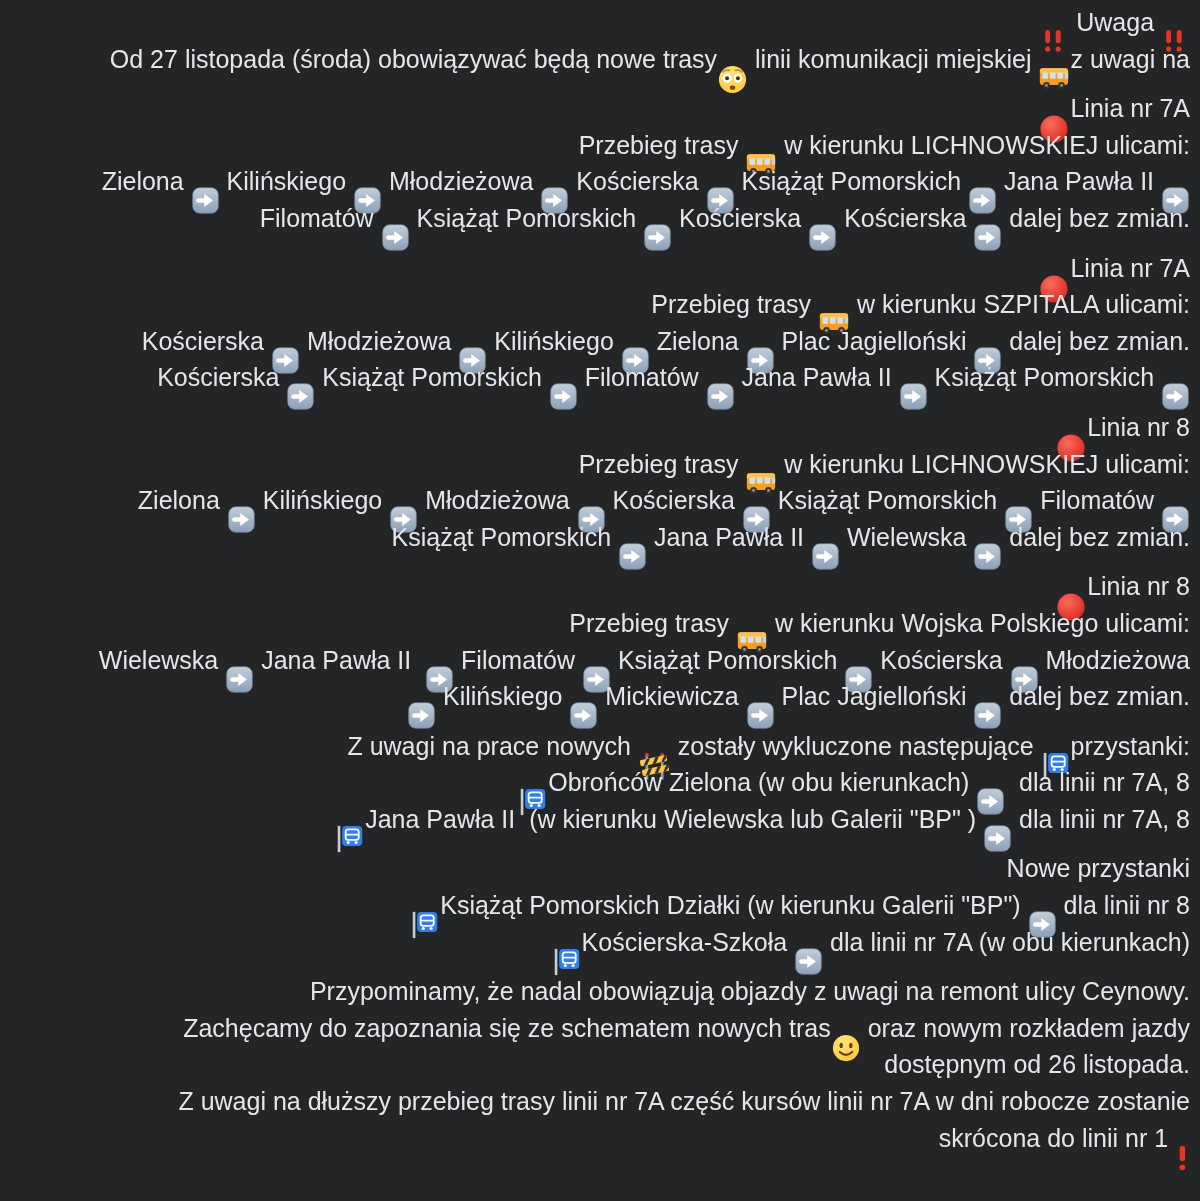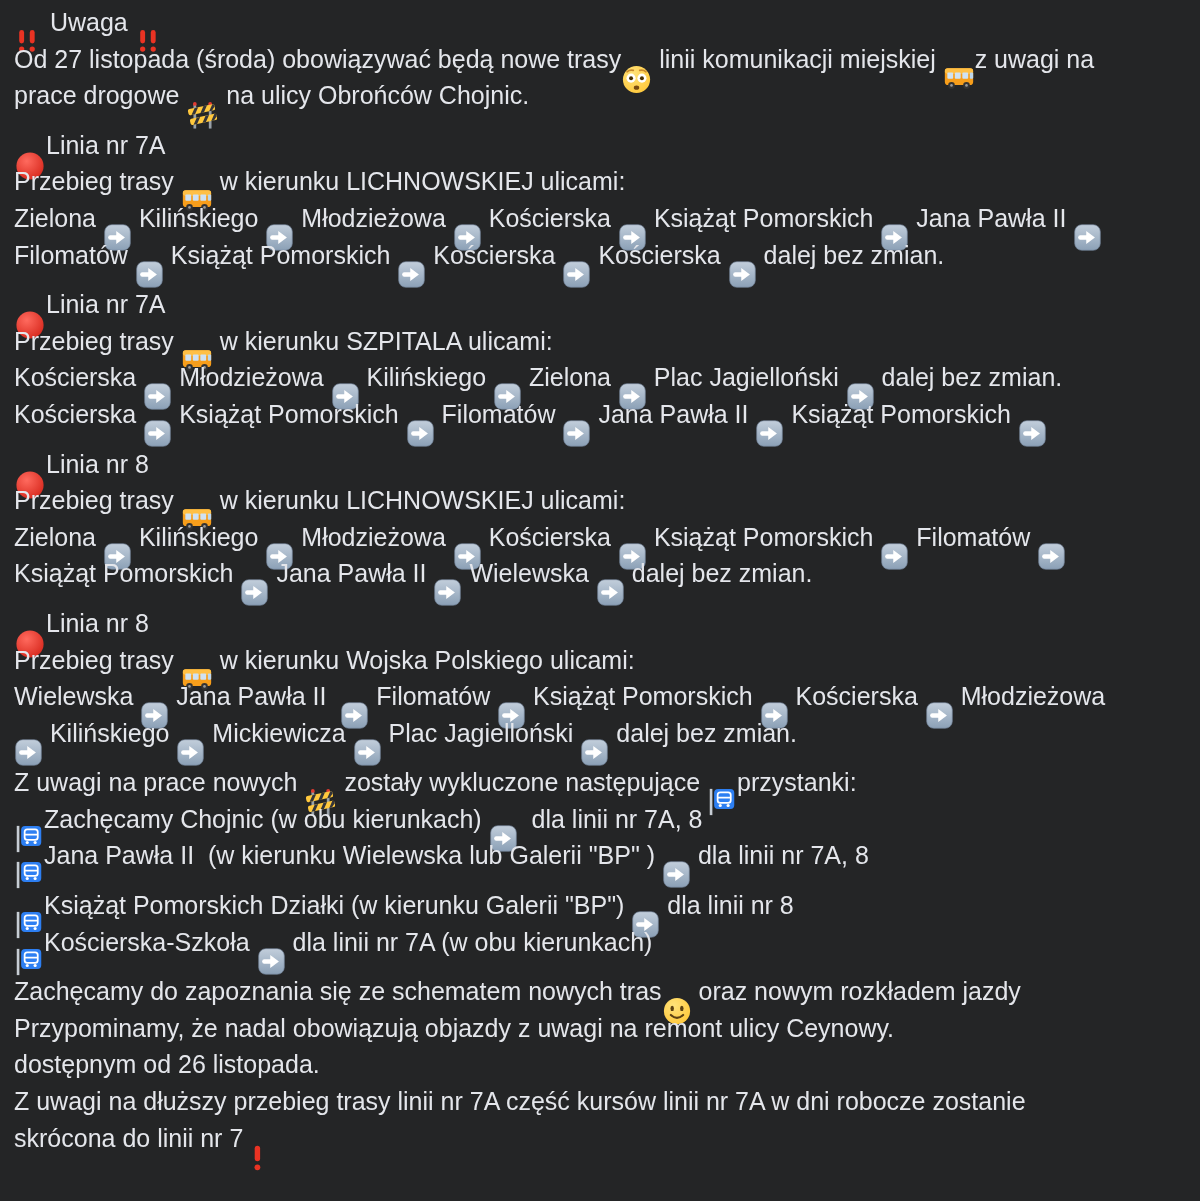--- a/index.html
+++ b/index.html
@@ -6,21 +6,21 @@
   body{
     width:1200px;height:1201px;
     background:#242526;
     color:#e4e6eb;
     font-family:"Liberation Sans",sans-serif;
     font-size:25px;
     overflow:hidden;
   }
   #post{padding:4px 10px 0 14px;}
   .block{margin-bottom:13px;}
-  .line{white-space:pre;line-height:36.6px;height:36.6px;}
+  .line{white-space:pre;line-height:36.6px;height:36.6px;text-align:right;}
   .emoji{display:inline-block;vertical-align:-6px;line-height:0;margin:0 1px;}
   .emoji svg{display:inline-block;vertical-align:top;}
   #defs-svg{position:absolute;width:0;height:0;}
 </style>
 </head>
 <body style="background: rgb(36, 37, 38); color: rgb(228, 230, 235);">
 
 <svg id="defs-svg" aria-hidden="true">
   <defs>
     <radialGradient id="gface" cx="38%" cy="30%" r="75%">
@@ -65,32 +65,20 @@
             <rect x="1" y="4" width="34" height="6.5" rx="3.2" fill="#ffc046"></rect>
             <rect x="4" y="9" width="7" height="7.5" rx="1.2" fill="#cfe2f3"></rect>
             <rect x="13" y="9" width="7" height="7.5" rx="1.2" fill="#cfe2f3"></rect>
             <rect x="22" y="9" width="7" height="7.5" rx="1.2" fill="#cfe2f3"></rect>
             <rect x="31" y="9" width="4" height="7.5" rx="1.2" fill="#bdd7ee"></rect>
             <circle cx="9" cy="24.5" r="4" fill="#333"></circle>
             <circle cx="27" cy="24.5" r="4" fill="#333"></circle>
             <circle cx="9" cy="24.5" r="1.6" fill="#999"></circle>
             <circle cx="27" cy="24.5" r="1.6" fill="#999"></circle>
           </svg></span><span>z uwagi na</span></div>
-      <div class="line"><span>prace drogowe </span><span class="emoji"><svg viewBox="0 0 34 31" width="31" height="28">
-            <rect x="7" y="3.5" width="3" height="27" fill="#98a0a8"></rect>
-            <rect x="24" y="3.5" width="3" height="27" fill="#98a0a8"></rect>
-            <circle cx="8.5" cy="3.2" r="2.1" fill="#e23b30"></circle>
-            <circle cx="25.5" cy="3.2" r="2.1" fill="#e23b30"></circle>
-            <g transform="rotate(-12 17 15)">
-              <rect x="2" y="6" width="30" height="7" rx="2" fill="#ffc83d"></rect>
-              <path d="M5,13 L10,6 L14,6 L9,13 Z M15,13 L20,6 L24,6 L19,13 Z M25,13 L30,6 L32,6.5 L32,9 L28,13 Z" fill="#33343a"></path>
-              <rect x="2" y="17" width="30" height="7" rx="2" fill="#ffc83d"></rect>
-              <path d="M5,24 L10,17 L14,17 L9,24 Z M15,24 L20,17 L24,17 L19,24 Z M25,24 L30,17 L32,17.5 L32,20 L28,24 Z" fill="#33343a"></path>
-            </g>
-          </svg></span><span> na ulicy Obrońców Chojnic.</span></div>
     </div>
     <div class="block">
       <div class="line"><span class="emoji"><svg viewBox="0 0 32 32" width="30" height="30">
             <circle cx="16" cy="16" r="14.5" fill="url(#gred)"></circle>
           </svg></span><span>Linia nr 7A</span></div>
       <div class="line"><span>Przebieg trasy </span><span class="emoji"><svg viewBox="0 0 36 30" width="30" height="25">
             <rect x="1" y="4" width="34" height="20" rx="4" fill="#f79e1b"></rect>
             <rect x="1" y="4" width="34" height="6.5" rx="3.2" fill="#ffc046"></rect>
             <rect x="4" y="9" width="7" height="7.5" rx="1.2" fill="#cfe2f3"></rect>
             <rect x="13" y="9" width="7" height="7.5" rx="1.2" fill="#cfe2f3"></rect>
@@ -333,39 +321,40 @@
             <circle cx="14" cy="20" r="1.8" fill="#fff"></circle>
             <circle cx="23" cy="20" r="1.8" fill="#fff"></circle>
           </svg></span><span>przystanki:</span></div>
       <div class="line"><span class="emoji"><svg viewBox="0 0 32 32" width="28" height="28">
             <rect x="2" y="1" width="3" height="30" fill="#c6cdd4"></rect>
             <rect x="7" y="1" width="23" height="23" rx="4.5" fill="#2d7ff2"></rect>
             <rect x="11" y="5" width="15" height="12" rx="3" fill="none" stroke="#fff" stroke-width="2"></rect>
             <line x1="11" y1="11" x2="26" y2="11" stroke="#fff" stroke-width="2"></line>
             <circle cx="14" cy="20" r="1.8" fill="#fff"></circle>
             <circle cx="23" cy="20" r="1.8" fill="#fff"></circle>
-          </svg></span><span>Zachęcamy Chojnic (w obu kierunkach) </span><span class="emoji"><svg viewBox="0 0 32 32" width="27" height="27">
+          </svg></span><span>Obrońców Zielona (w obu kierunkach) </span><span class="emoji"><svg viewBox="0 0 32 32" width="27" height="27">
             <rect x="0.8" y="0.8" width="30.4" height="30.4" rx="8.5" fill="url(#garrow)" stroke="#6e7f93" stroke-width="0.8"></rect>
             <path d="M7.5 16 H16.5" stroke="#fff" stroke-width="5.2" stroke-linecap="round"></path>
             <path d="M14.5 8.2 L24.8 16 L14.5 23.8 Z" fill="#fff"></path>
           </svg></span><span>  dla linii nr 7A, 8</span></div>
       <div class="line"><span class="emoji"><svg viewBox="0 0 32 32" width="28" height="28">
             <rect x="2" y="1" width="3" height="30" fill="#c6cdd4"></rect>
             <rect x="7" y="1" width="23" height="23" rx="4.5" fill="#2d7ff2"></rect>
             <rect x="11" y="5" width="15" height="12" rx="3" fill="none" stroke="#fff" stroke-width="2"></rect>
             <line x1="11" y1="11" x2="26" y2="11" stroke="#fff" stroke-width="2"></line>
             <circle cx="14" cy="20" r="1.8" fill="#fff"></circle>
             <circle cx="23" cy="20" r="1.8" fill="#fff"></circle>
           </svg></span><span>Jana Pawła II  (w kierunku Wielewska lub Galerii "BP" ) </span><span class="emoji"><svg viewBox="0 0 32 32" width="27" height="27">
             <rect x="0.8" y="0.8" width="30.4" height="30.4" rx="8.5" fill="url(#garrow)" stroke="#6e7f93" stroke-width="0.8"></rect>
             <path d="M7.5 16 H16.5" stroke="#fff" stroke-width="5.2" stroke-linecap="round"></path>
             <path d="M14.5 8.2 L24.8 16 L14.5 23.8 Z" fill="#fff"></path>
           </svg></span><span> dla linii nr 7A, 8</span></div>
     </div>
     <div class="block">
+      <div class="line"><span>Nowe przystanki</span></div>
       <div class="line"><span class="emoji"><svg viewBox="0 0 32 32" width="28" height="28">
             <rect x="2" y="1" width="3" height="30" fill="#c6cdd4"></rect>
             <rect x="7" y="1" width="23" height="23" rx="4.5" fill="#2d7ff2"></rect>
             <rect x="11" y="5" width="15" height="12" rx="3" fill="none" stroke="#fff" stroke-width="2"></rect>
             <line x1="11" y1="11" x2="26" y2="11" stroke="#fff" stroke-width="2"></line>
             <circle cx="14" cy="20" r="1.8" fill="#fff"></circle>
             <circle cx="23" cy="20" r="1.8" fill="#fff"></circle>
           </svg></span><span>Książąt Pomorskich Działki (w kierunku Galerii "BP") </span><span class="emoji"><svg viewBox="0 0 32 32" width="27" height="27">
             <rect x="0.8" y="0.8" width="30.4" height="30.4" rx="8.5" fill="url(#garrow)" stroke="#6e7f93" stroke-width="0.8"></rect>
             <path d="M7.5 16 H16.5" stroke="#fff" stroke-width="5.2" stroke-linecap="round"></path>
@@ -378,27 +367,27 @@
             <line x1="11" y1="11" x2="26" y2="11" stroke="#fff" stroke-width="2"></line>
             <circle cx="14" cy="20" r="1.8" fill="#fff"></circle>
             <circle cx="23" cy="20" r="1.8" fill="#fff"></circle>
           </svg></span><span>Kościerska-Szkoła </span><span class="emoji"><svg viewBox="0 0 32 32" width="27" height="27">
             <rect x="0.8" y="0.8" width="30.4" height="30.4" rx="8.5" fill="url(#garrow)" stroke="#6e7f93" stroke-width="0.8"></rect>
             <path d="M7.5 16 H16.5" stroke="#fff" stroke-width="5.2" stroke-linecap="round"></path>
             <path d="M14.5 8.2 L24.8 16 L14.5 23.8 Z" fill="#fff"></path>
           </svg></span><span> dla linii nr 7A (w obu kierunkach)</span></div>
     </div>
     <div class="block">
+      <div class="line"><span>Przypominamy, że nadal obowiązują objazdy z uwagi na remont ulicy Ceynowy.</span></div>
       <div class="line"><span>Zachęcamy do zapoznania się ze schematem nowych tras</span><span class="emoji"><svg viewBox="0 0 32 32" width="28" height="28">
             <circle cx="16" cy="16" r="15" fill="url(#gface)"></circle>
             <ellipse cx="10.5" cy="13" rx="2" ry="3.1" fill="#5c4012"></ellipse>
             <ellipse cx="21.5" cy="13" rx="2" ry="3.1" fill="#5c4012"></ellipse>
             <path d="M9,20.5 q7,6.5 14,0" stroke="#5c4012" stroke-width="2.4" fill="none" stroke-linecap="round"></path>
           </svg></span><span> oraz nowym rozkładem jazdy</span></div>
-      <div class="line"><span>Przypominamy, że nadal obowiązują objazdy z uwagi na remont ulicy Ceynowy.</span></div>
       <div class="line"><span>dostępnym od 26 listopada.</span></div>
       <div class="line"><span>Z uwagi na dłuższy przebieg trasy linii nr 7A część kursów linii nr 7A w dni robocze zostanie</span></div>
-      <div class="line"><span>skrócona do linii nr 7 </span><span class="emoji"><svg viewBox="0 0 13 30" width="13" height="28">
+      <div class="line"><span>skrócona do linii nr 1 </span><span class="emoji"><svg viewBox="0 0 13 30" width="13" height="28">
             <rect x="3.5" y="2" width="5.8" height="16.5" rx="2.9" fill="#ea3323"></rect>
             <circle cx="6.4" cy="25" r="3.1" fill="#ea3323"></circle>
           </svg></span></div>
     </div>
   </div>
 
 </body></html>

